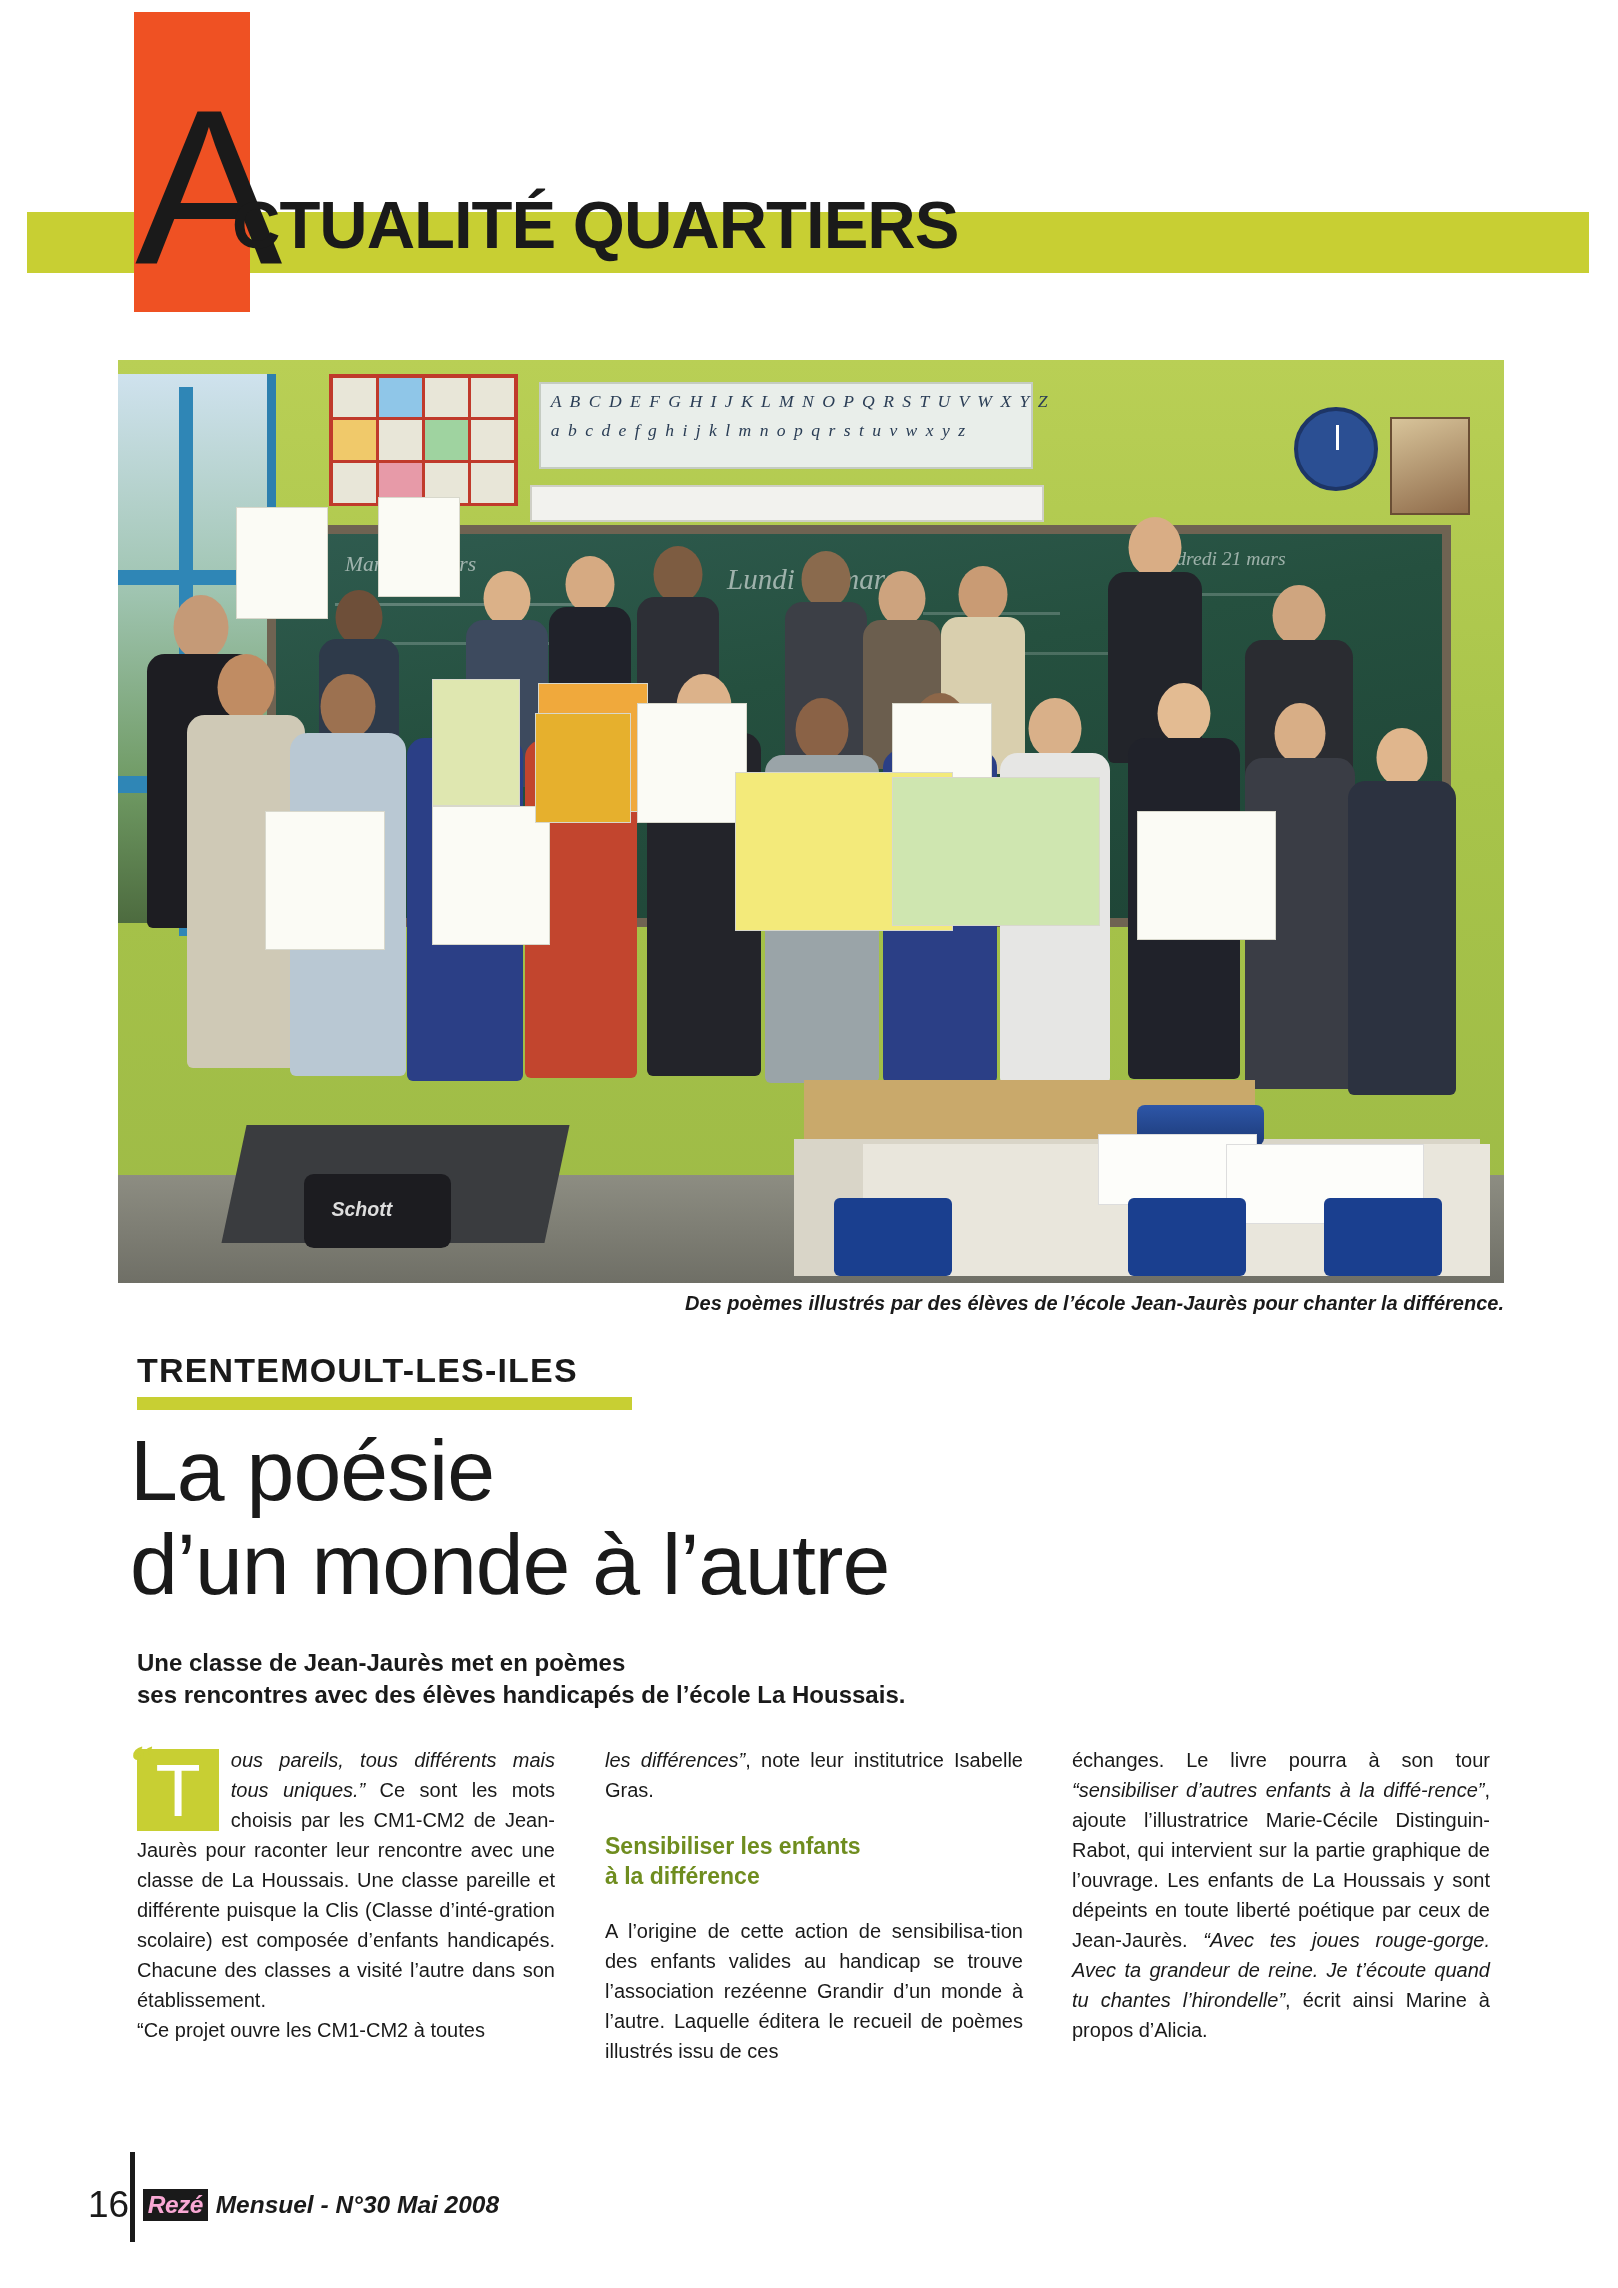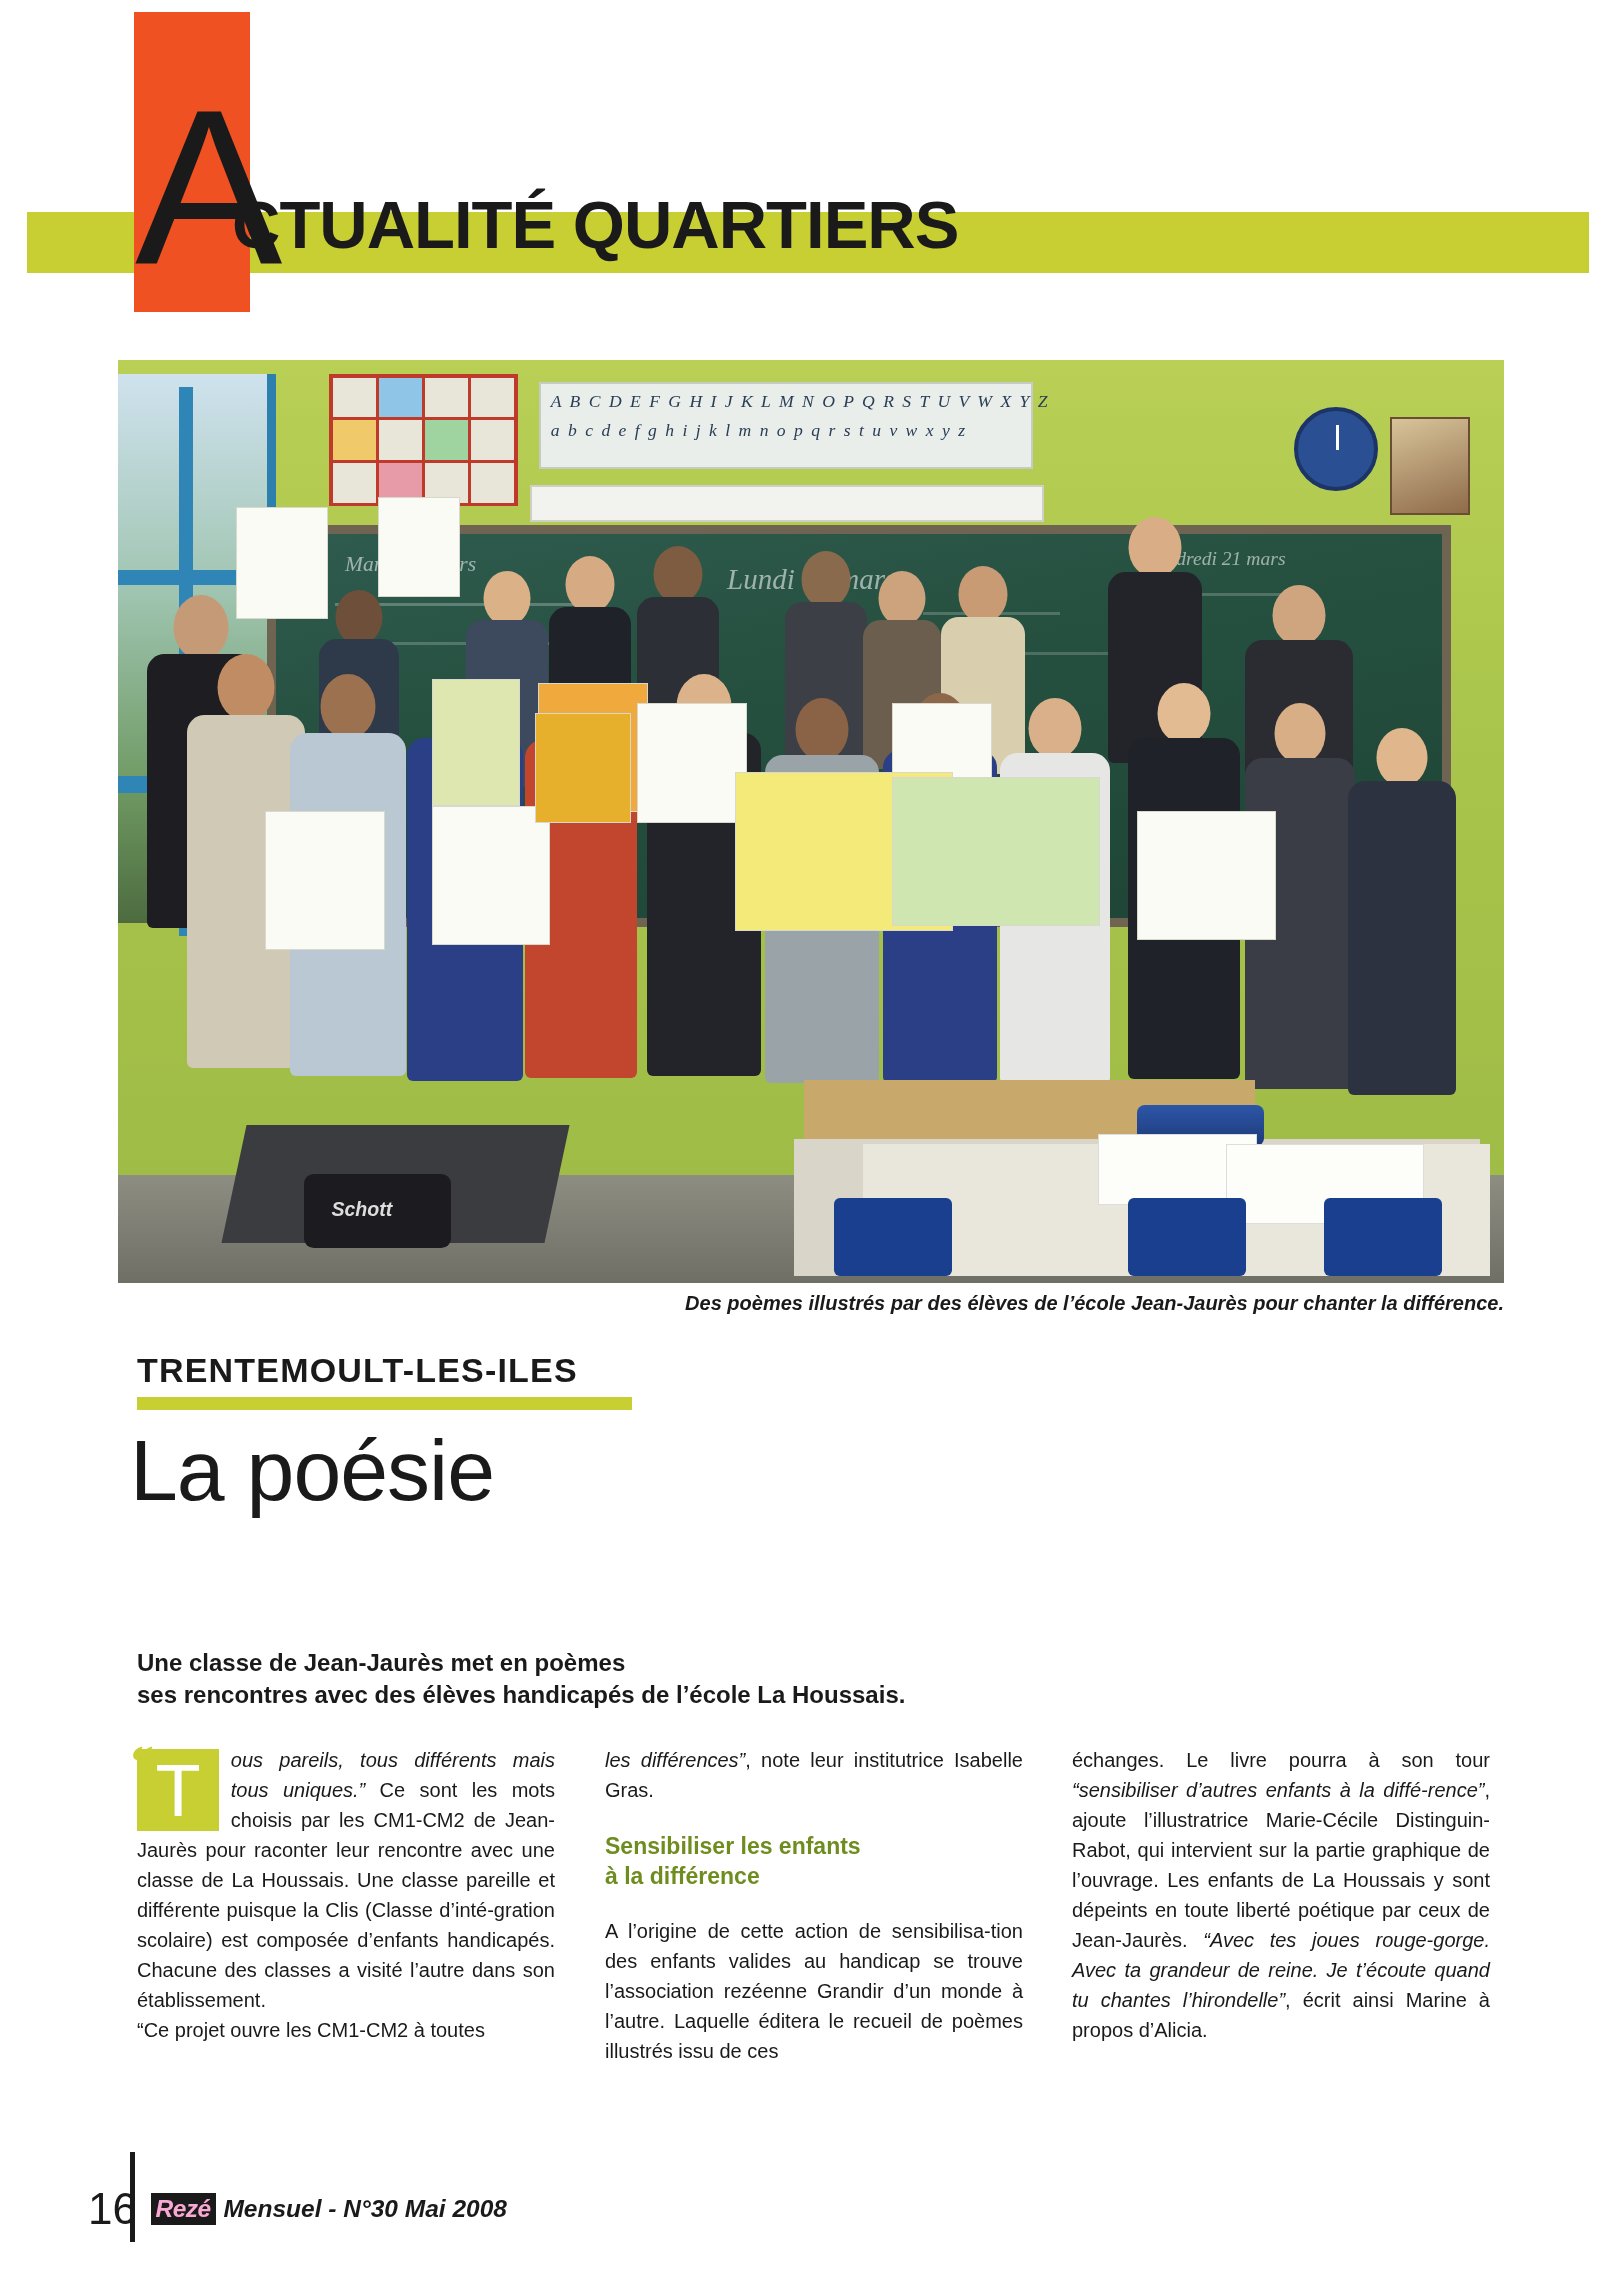--- a/index.html
+++ b/index.html
@@ -300,21 +300,21 @@
   }
   .footer {
     position: absolute;
     left: 88px;
     top: 2184px;
     font-size: 0;
     white-space: nowrap;
   }
   .folio {
     display: inline-block;
-    font-size: 44px;
+    font-size: 37px;
     font-weight: 400;
     color: #1a1a1a;
     vertical-align: middle;
     margin-right: 13.7px;
   }
   .rz {
     display: inline-block;
     vertical-align: middle;
     background: #1a1a1a;
     color: #f9a8d4;
@@ -509,20 +509,21 @@
   </div>
 </div>
 
 <div class="photo-caption">Des poèmes illustrés par des élèves de l’école Jean-Jaurès pour chanter la différence.</div>
 
 <div class="kicker">TRENTEMOULT-LES-ILES</div>
 <div class="kicker-rule"></div>
 
 <div class="headline">
   <div>La poésie</div>
+  <div>d’un monde à l’autre</div>
 </div>
 
 <div class="standfirst">
   <div>Une classe de Jean-Jaurès met en poèmes</div>
   <div>ses rencontres avec des élèves handicapés de l’école La Houssais.</div>
 </div>
 
 <div class="cols">
 
   <div class="col col1">

